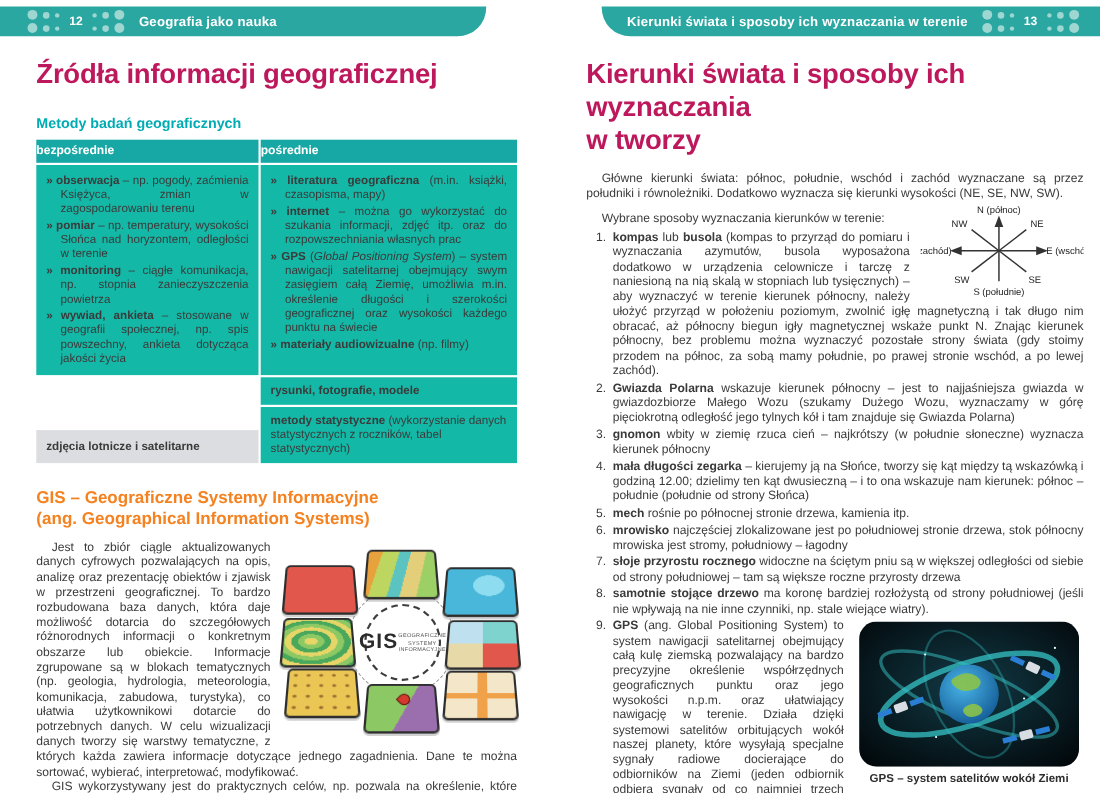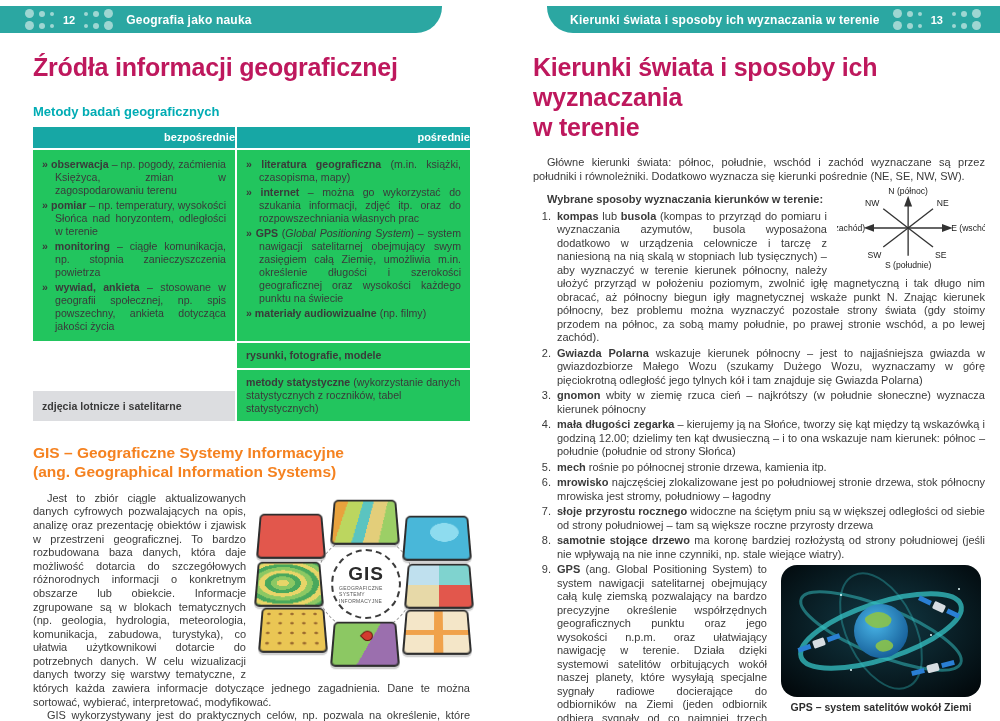--- a/index.html
+++ b/index.html
@@ -25,53 +25,53 @@
 
   h1{font-size:25px;line-height:1.2;color:#be185d;font-weight:bold;margin:8px 0 0;letter-spacing:-.2px;}
   .h-teal-sm{font-size:13px;color:#00acb4;font-weight:bold;margin:22px 0 8px;}
   .h-orange{font-size:15.5px;line-height:1.25;color:#f58220;font-weight:bold;margin:22px 0 10px;}
 
   p.body{font-size:11px;line-height:13.6px;text-align:justify;margin:0;text-indent:14px;}
   .b{font-weight:bold;} .i{font-style:italic;}
 
   
   .mtable{display:grid;grid-template-columns:202px 233px;gap:2px;margin-top:2px;}
-  .mcell{background:#22c55e;font-size:10.6px;line-height:13px;padding:6px 9px;}
-  .mhead{background:#17a7a5;color:#fff;font-weight:bold;font-size:11px;text-align:right;padding:4px 0;}
+  .mcell{background:#14b8a6;font-size:10.6px;line-height:13px;padding:6px 9px;}
+  .mhead{background:#17a7a5;color:#fff;font-weight:bold;font-size:11px;text-align:left;padding:4px 0;}
   .mcell-dark{background:#dcdde0;display:flex;align-items:center;font-weight:bold;margin-top:48px;}
   ul.tlist{margin:0;padding:0;list-style:none;}
   ul.tlist li{padding-left:13px;text-indent:-13px;margin:2px 0;text-align:justify;}
   ul.tlist li::before{content:"»\00a0";font-weight:bold;}
   .cell-r1{grid-column:1;grid-row:2;} .cell-r2{grid-column:2;grid-row:2;}
   .cell-bl{grid-column:1;grid-row:3 / span 2;} .cell-ba{grid-column:2;grid-row:3;} .cell-bb{grid-column:2;grid-row:4;}
 
   
   .gis-art{float:right;width:212px;height:172px;position:relative;margin:4px 0 6px 12px;}
   .gis-ring{position:absolute;left:58px;top:38px;width:96px;height:96px;border:1.5px dashed #9a9a9a;border-radius:50%;}
   .gis-circle{position:absolute;left:73px;top:53px;width:66px;height:66px;border:2px dashed #3c3c3c;
-              border-radius:50%;background:#fff;display:flex;flex-direction:column;align-items:center;justify-content:center;text-align:left;}
+              border-radius:50%;background:#fff;display:flex;flex-direction:row;align-items:center;justify-content:center;text-align:center;}
   .gis-label{font-size:19px;font-weight:bold;letter-spacing:1px;color:#2b2b2b;line-height:1;}
   .gis-sub{font-size:5px;line-height:1.3;color:#555;width:54px;margin-top:2px;letter-spacing:.3px;}
   .tile{position:absolute;width:62px;height:42px;border:2px solid #2e2e2e;border-radius:5px;
         transform:perspective(80px) rotateX(12deg);box-shadow:0 2px 0 rgba(0,0,0,.18);}
   .t-red{left:0;top:16px;background:#e2574c;}
   .t-aerial{left:74px;top:2px;background:linear-gradient(105deg,#e8a23d 0 18%,#bcd65f 18% 40%,#5bc4c0 40% 55%,#e3ce7a 55% 75%,#9ccf66 75%);}
   .t-blue{left:146px;top:18px;background:radial-gradient(ellipse at 62% 38%,#8edcef 0 26%,transparent 27%),#49b7d9;}
   .t-contour{left:-2px;top:64px;background:repeating-radial-gradient(ellipse at 40% 50%,#e8d568 0 6px,#8cc863 6px 12px,#4aa85c 12px 18px);}
   .t-parcels{left:148px;top:66px;background:conic-gradient(from 0deg at 50% 50%,#7fd3cf 0 90deg,#e2574c 90deg 180deg,#e7d9a8 180deg 270deg,#bfe0ee 270deg);}
   .t-dots{left:2px;top:110px;background:radial-gradient(#9b6a2f 1.4px,transparent 2px) 0 0/12px 10px,#eac654;}
   .t-pins{left:74px;top:124px;background:linear-gradient(120deg,#8cc863 0 55%,#9b6fae 55%);}
   .t-street{left:146px;top:112px;background:linear-gradient(90deg,transparent 0 45%,#f0a24b 45% 60%,transparent 60%),
             linear-gradient(0deg,transparent 0 40%,#f0a24b 40% 52%,transparent 52%),#f4e6c8;}
   .pin{position:absolute;left:28px;top:8px;width:9px;height:9px;background:#d43a2f;border:1px solid #5d120c;
        border-radius:50% 50% 50% 0;transform:rotate(45deg);}
 
   
   p.intro{margin-top:14px;}
-  .list-intro{font-size:11px;line-height:13.6px;margin:10px 0 3px;text-indent:14px;font-weight:bold;}
+  .list-intro{font-size:11px;line-height:13.6px;margin:10px 0 3px;text-indent:14px;}
   .compass{float:right;width:148px;height:88px;margin:0 0 4px 10px;}
   ol.methods{margin:2px 0 0;padding:0 0 0 21px;font-size:11px;line-height:13.5px;}
   ol.methods li{margin:0 0 2px;text-align:justify;padding-left:3px;}
   .gps-fig{float:right;width:208px;margin:2px 0 2px 10px;text-align:center;}
   .gps-cap{font-size:10.5px;font-weight:bold;margin-top:5px;color:#2e2e2e;}
 
   svg text{font-family:"Liberation Sans",sans-serif;}
 </style>
 </head>
 <body>
@@ -180,24 +180,24 @@
     </div>
     <p class="body">Jest to zbiór ciągle aktualizowanych danych cyfrowych pozwalających na opis, analizę oraz prezentację obiektów i zjawisk w przestrzeni geograficznej. To bardzo rozbudowana baza danych, która daje możliwość dotarcia do szczegółowych różnorodnych informacji o konkretnym obszarze lub obiekcie. Informacje zgrupowane są w blokach tematycznych (np. geologia, hydrologia, meteorologia, komunikacja, zabudowa, turystyka), co ułatwia użytkownikowi dotarcie do potrzebnych danych. W celu wizualizacji danych tworzy się warstwy tematyczne, z których każda zawiera informacje dotyczące jednego zagadnienia. Dane te można sortować, wybierać, interpretować, modyfikować.</p>
     <p class="body">GIS wykorzystywany jest do praktycznych celów, np. pozwala na określenie, które obszary są bezpieczne dla osadnictwa, które tereny są najbardziej zagrożone powodziami, pozwala na znalezienie najlepszej trasy turystycznej, itd. Wykorzystywany jest obecnie przez wiele służb: policję, pogotowie ratunkowe, straż pożarną, WOPR, GOPR.</p>
 
   </div>
 </div>
 
 <div class="page-right">
   <h1>
     <div>Kierunki świata i sposoby ich wyznaczania</div>
-    <div>w terenie</div>
+    <div>w tworzy</div>
   </h1>
 
-  <p class="body intro">Główne kierunki świata: północ, południe, wschód i zachód wyznaczane są przez południki i równoleżniki. Dodatkowo wyznacza się kierunki pośrednie (NE, SE, NW, SW).</p>
+  <p class="body intro">Główne kierunki świata: północ, południe, wschód i zachód wyznaczane są przez południki i równoleżniki. Dodatkowo wyznacza się kierunki wysokości (NE, SE, NW, SW).</p>
 
   <svg class="compass" viewBox="0 0 150 92">
     <defs>
       <marker id="arrN" markerWidth="8" markerHeight="8" refX="4" refY="4" orient="auto">
         <path d="M0,1 L8,4 L0,7 z" fill="#333"></path>
       </marker>
     </defs>
     <g stroke="#333" stroke-width="1.4">
       <line x1="72" y1="47" x2="72" y2="19" marker-end="url(#arrN)"></line>
       <line x1="72" y1="47" x2="72" y2="76"></line>

